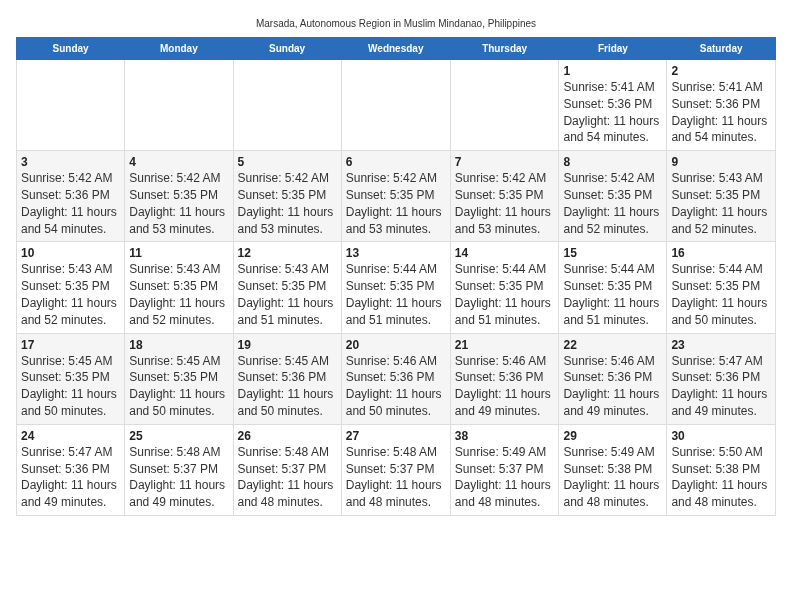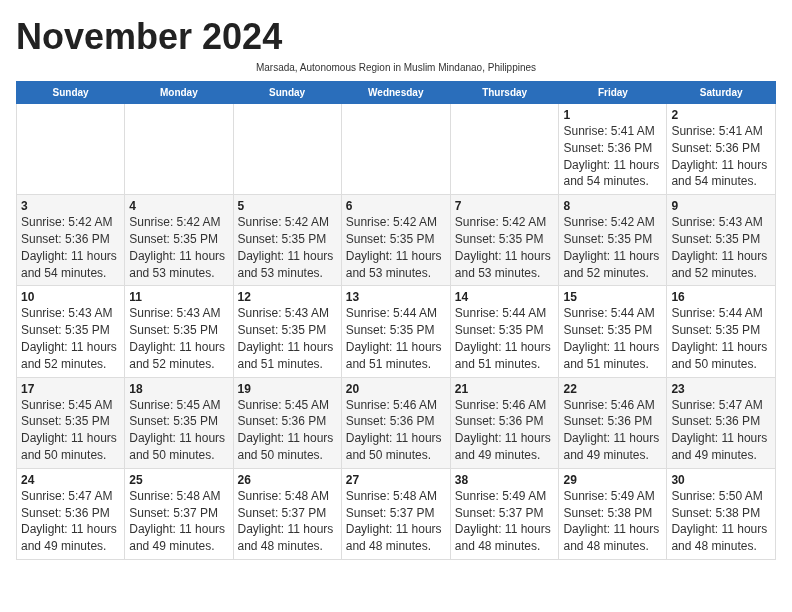--- a/index.html
+++ b/index.html
@@ -86,21 +86,20 @@
       line-height: 1.4;
     }
     .empty-cell {
       background: #fff;
     }
   </style>
 </head>
 <body>
 
 <div class="top-bar">
-  <div class="month-title">November 2024</div>
 </div>
 
 <div class="location-title">Marsada, Autonomous Region in Muslim Mindanao, Philippines</div>
 
 <table>
   <thead>
     <tr id="header-row">
     <th>Sunday</th>
         <th>Monday</th>
         <th>Sunday</th>

